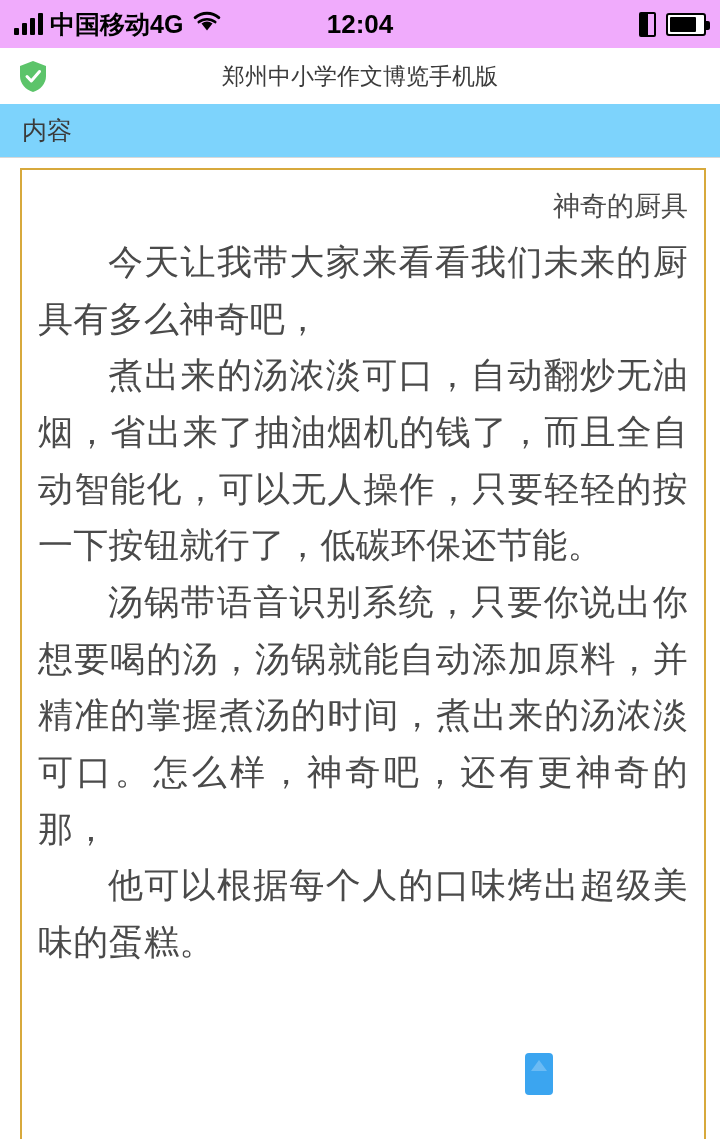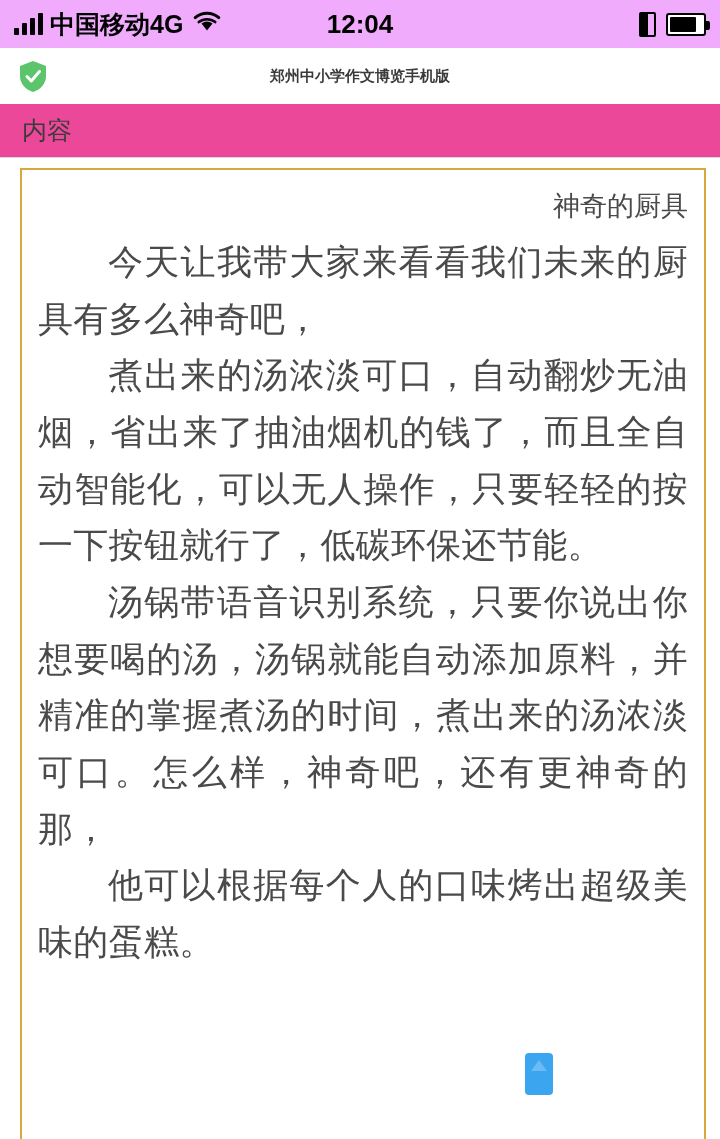--- a/index.html
+++ b/index.html
@@ -118,35 +118,34 @@
   }
   .shield-icon {
     width: 30px;
     height: 33px;
     flex: 0 0 auto;
   }
   .app-title {
     position: absolute;
     left: 0; right: 0;
     text-align: center;
-    font-size: 15px;
+    font-size: 23px;
     color: #3b3b3b;
     pointer-events: none;
-    font-weight: bold;
   }
 
   
   .section-label-wrap {
     height: 54px;
     display: flex;
     align-items: center;
     padding: 0 22px;
     box-sizing: border-box;
     border-bottom: 1px solid #d8d8d8;
-    background: #ec4899;
+    background: #7dd3fc;
   }
   .section-label {
     font-size: 25px;
     color: #3b3b3b;
   }
 
   
   .content-card {
     margin: 10px 14px 0 20px;
     border: 2px solid #d7a93c;

